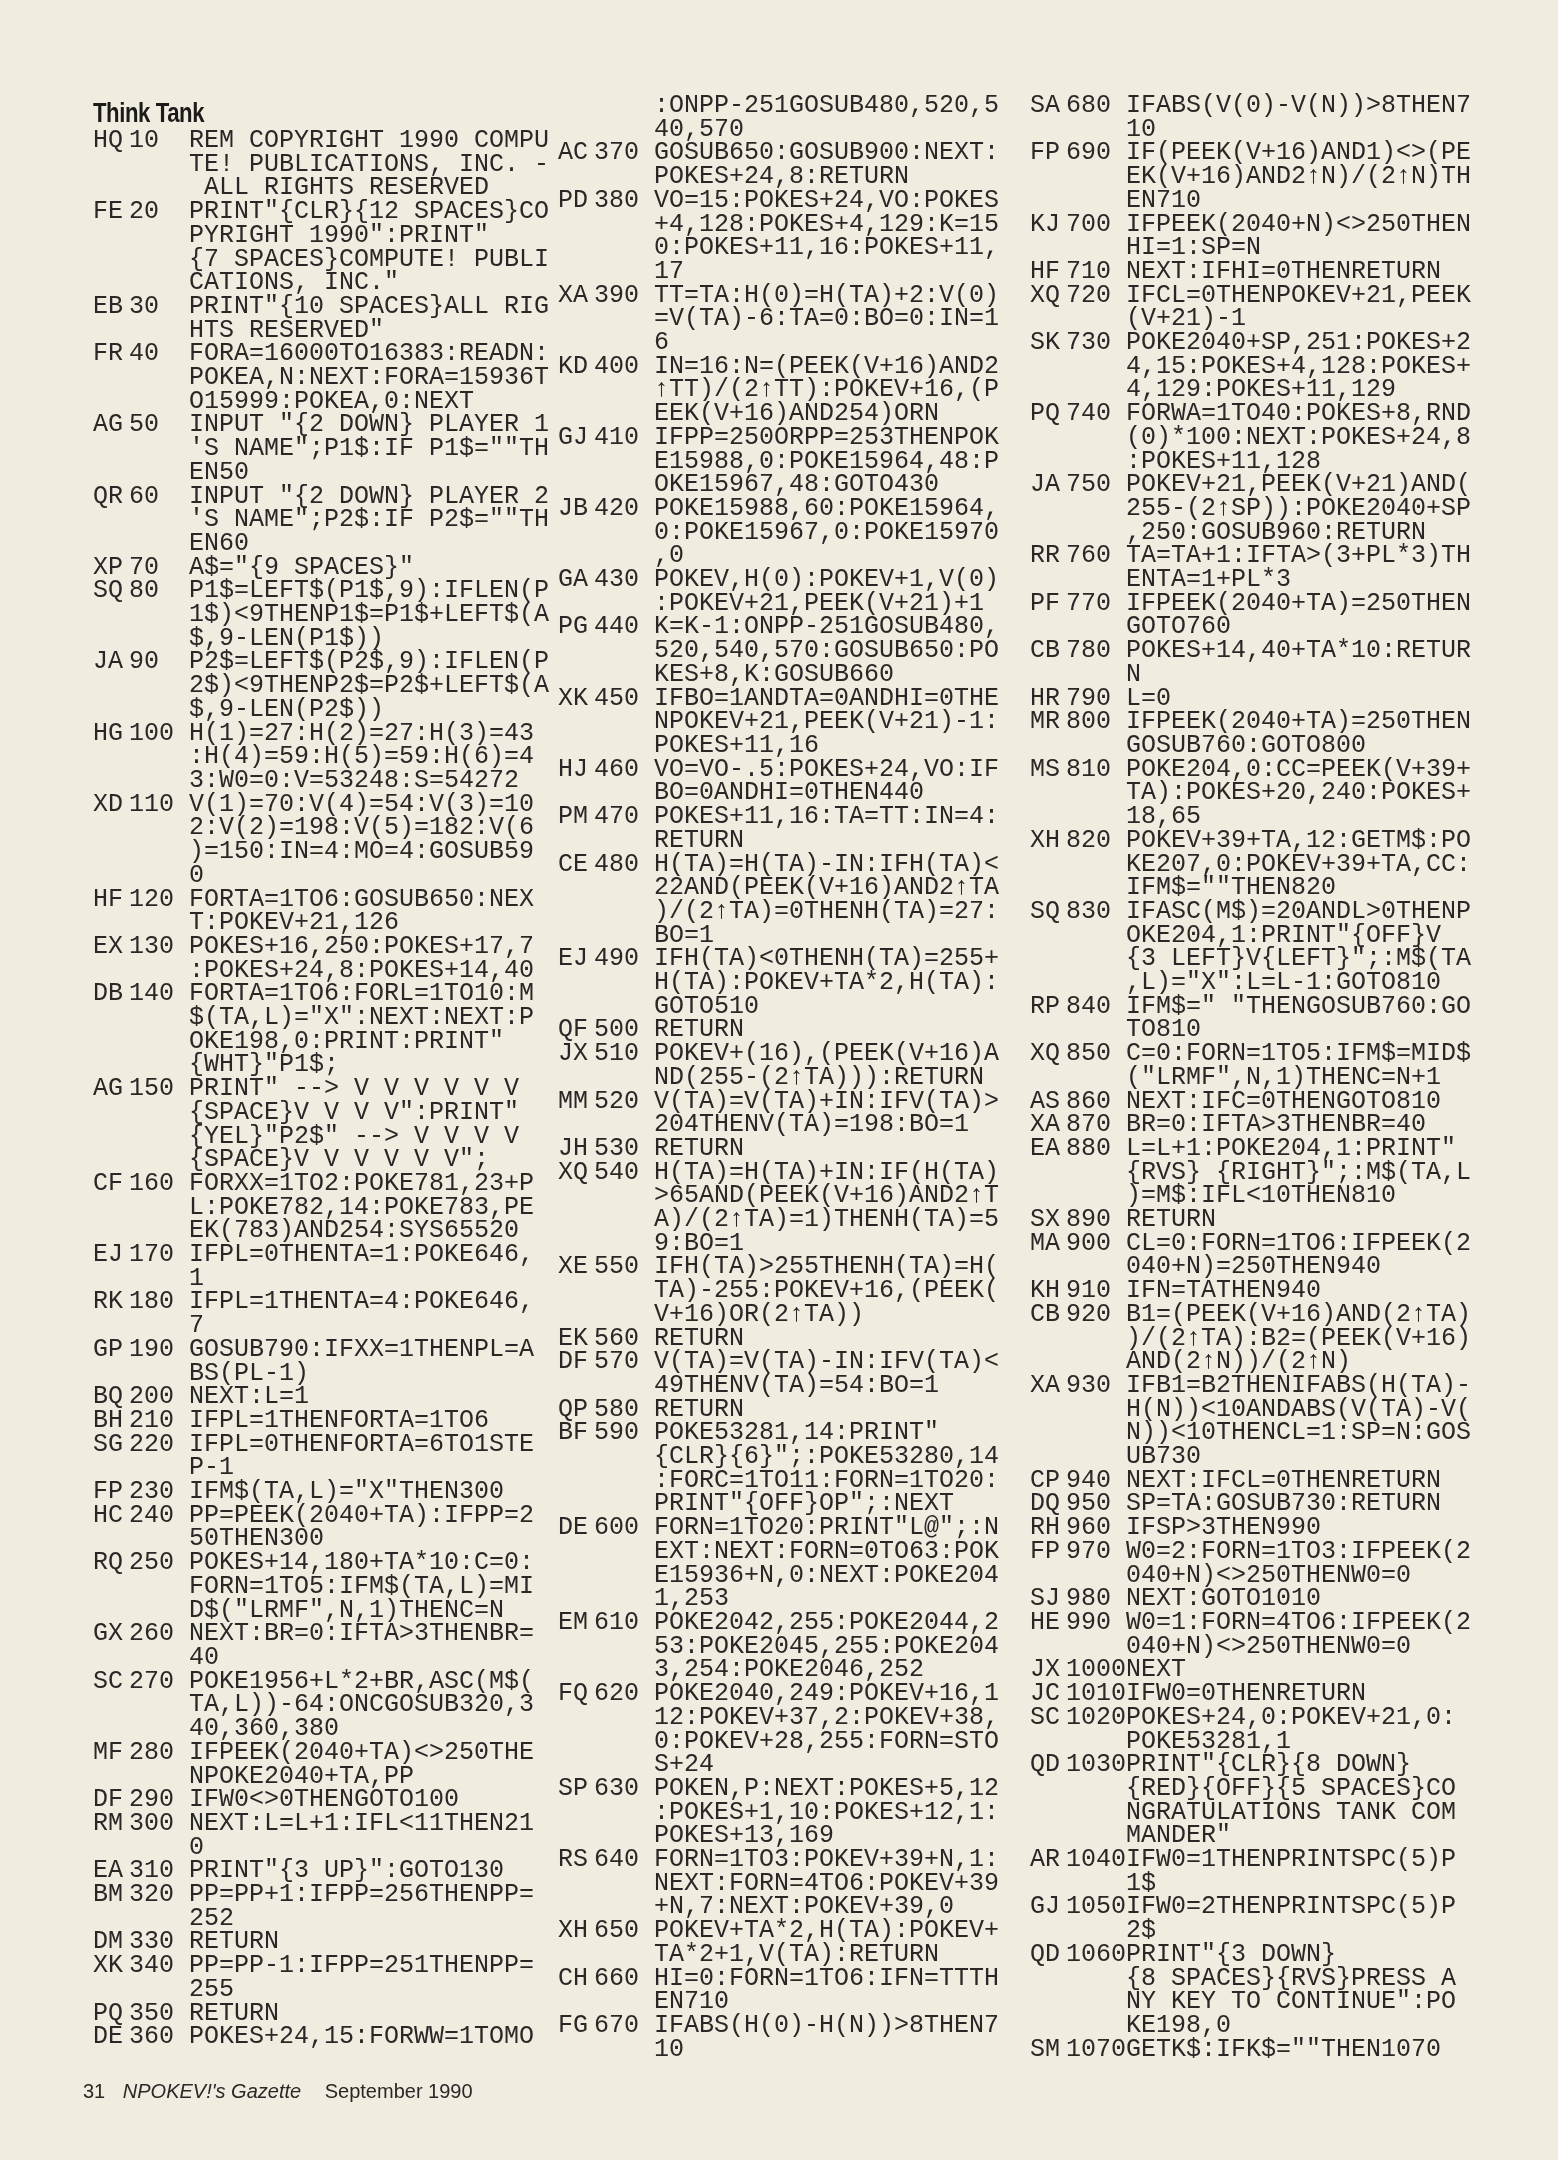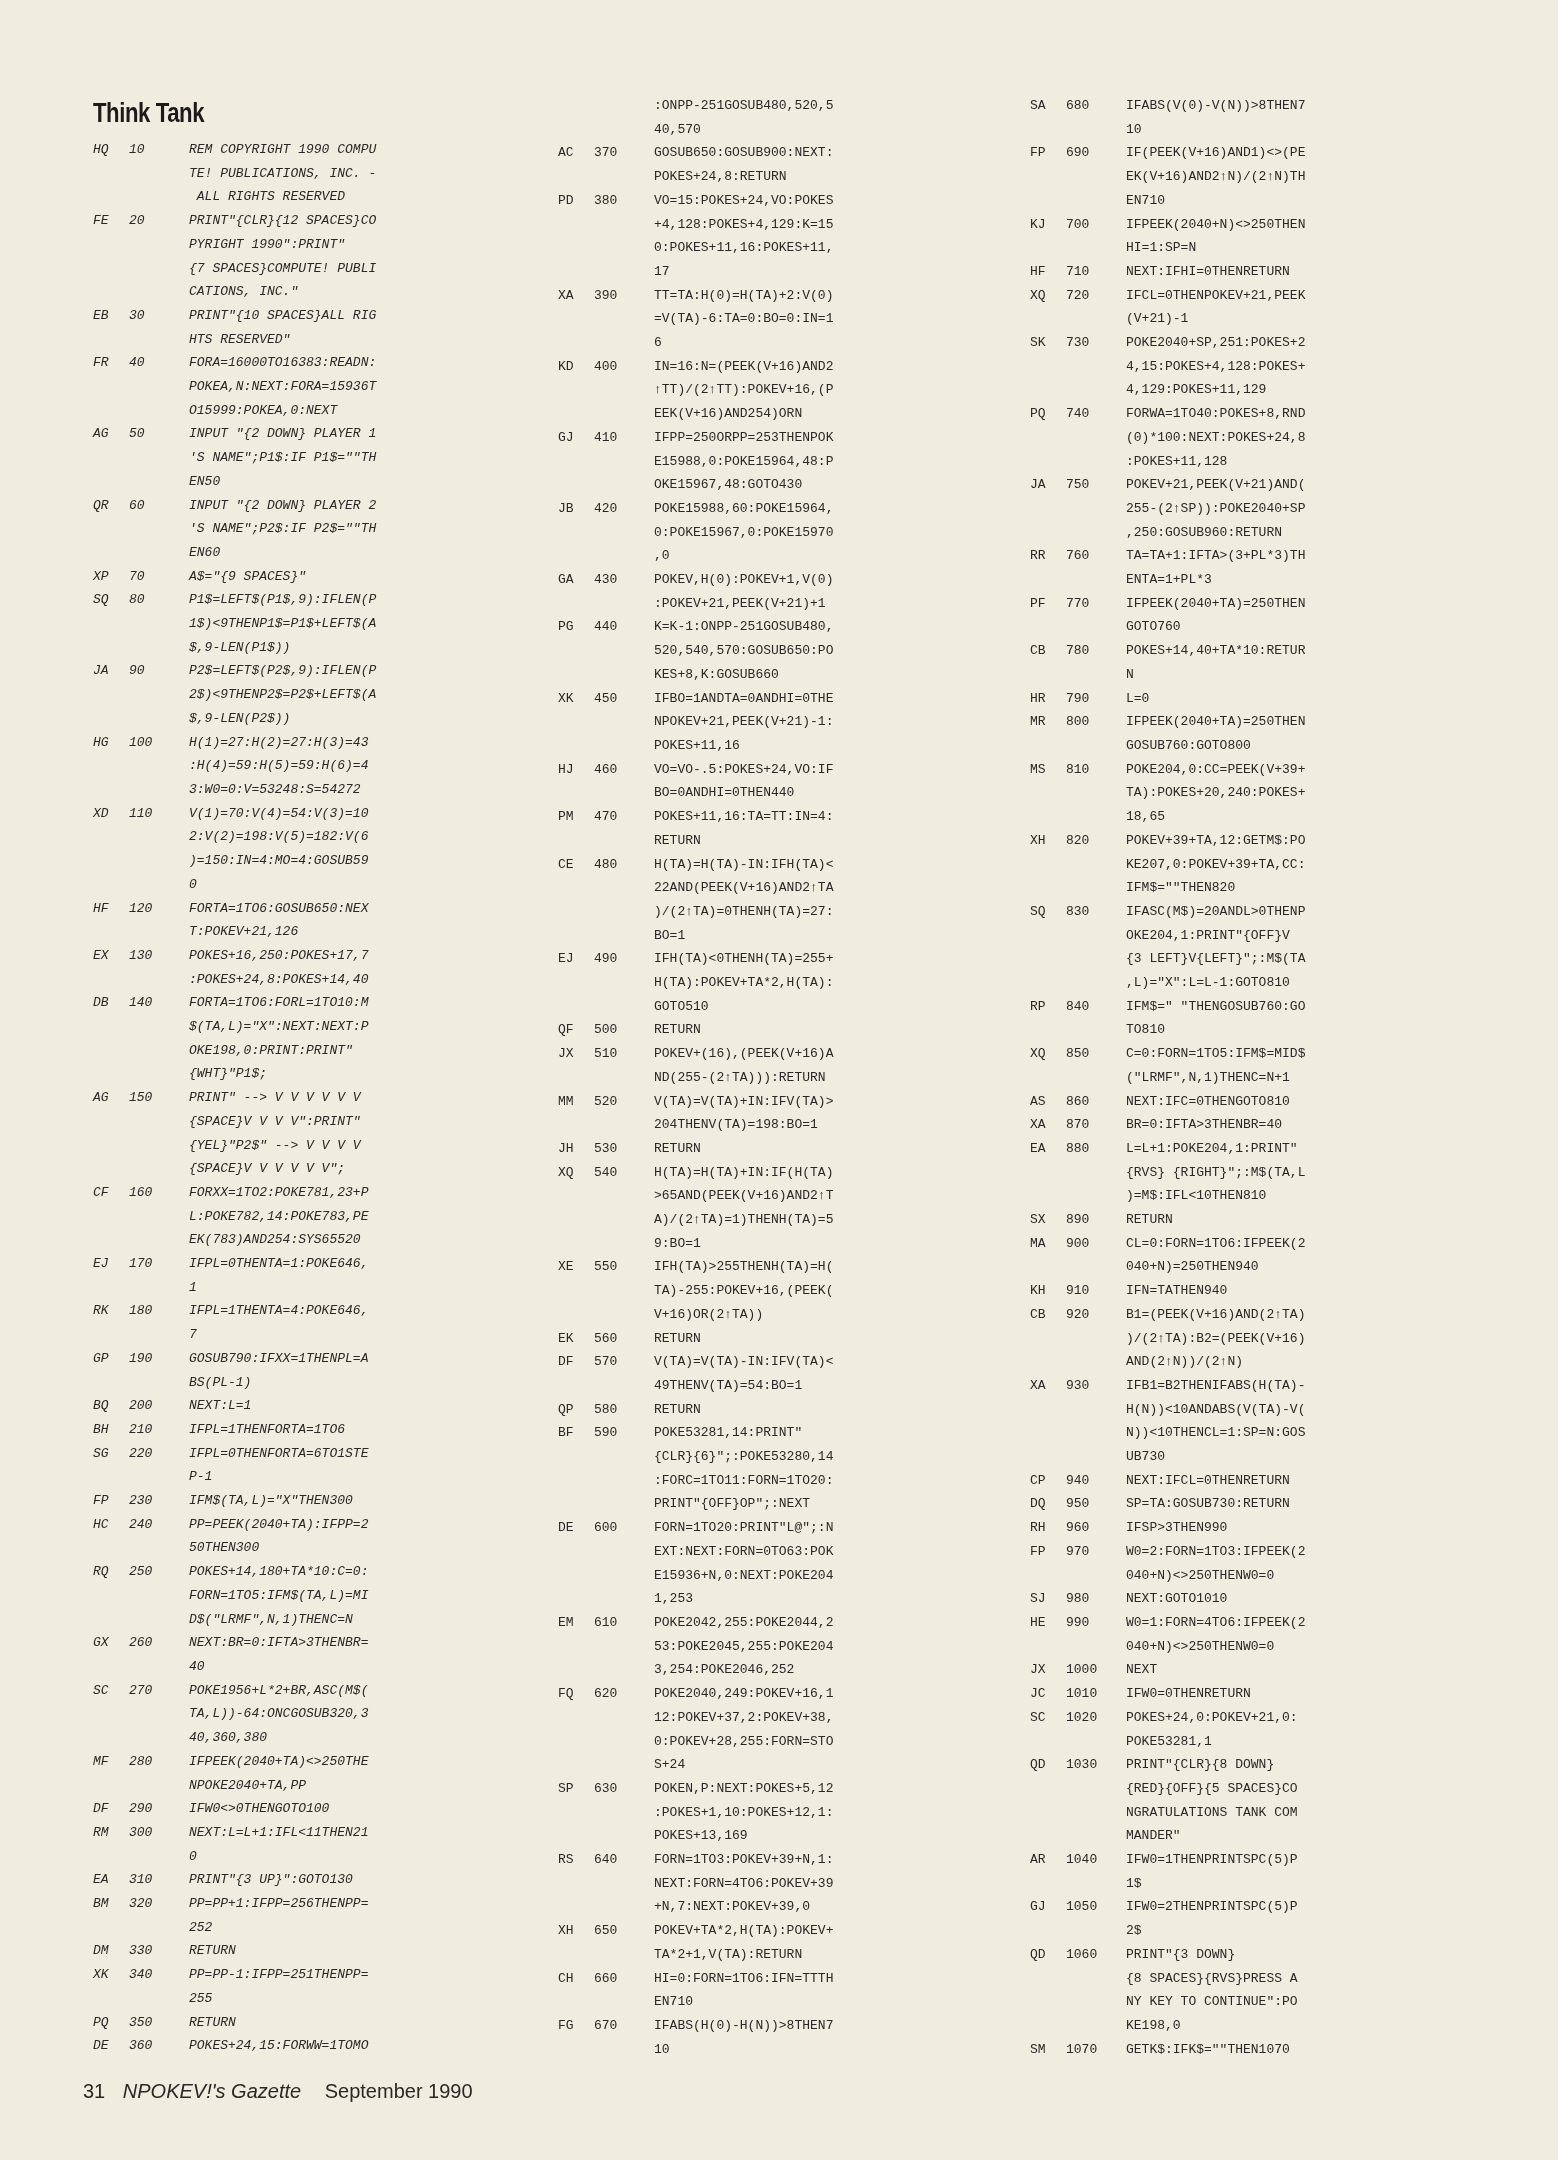--- a/index.html
+++ b/index.html
@@ -11,22 +11,22 @@
     position:relative;
   }
   .page { position:absolute; left:0; top:0; width:1558px; height:1871px; }
   .heading {
     position:absolute; left:93px; top:98px;
     font-family:"Liberation Sans","DejaVu Sans",sans-serif;
     font-weight:bold; font-size:27px; letter-spacing:-0.5px;
     transform:scaleX(0.82); transform-origin:left top;
     color:#1c1b1a;
   }
-  .col { position:absolute; font-size:13px; line-height:23.7px; white-space:pre; }
-  .col1 { left:93px; top:138px;font-style:italic; }
+  .col { position:absolute; font-size:25px; line-height:23.7px; white-space:pre; }
+  .col1 { left:93px; top:129px; }
   .col2 { left:558px; top:94px; }
   .col3 { left:1030px; top:94px;font-family:Liberation Mono, monospace; }
   .entry { display:block; }
   .code { display:inline-block; width:36px; }
   .num { display:inline-block; width:60px; }
   .cont { display:block; padding-left:96px; }
   .footer {
     position:absolute; left:83px; top:2080px;
     font-family:"Liberation Sans","DejaVu Sans",sans-serif;
     font-size:20px; color:#2a2826;

